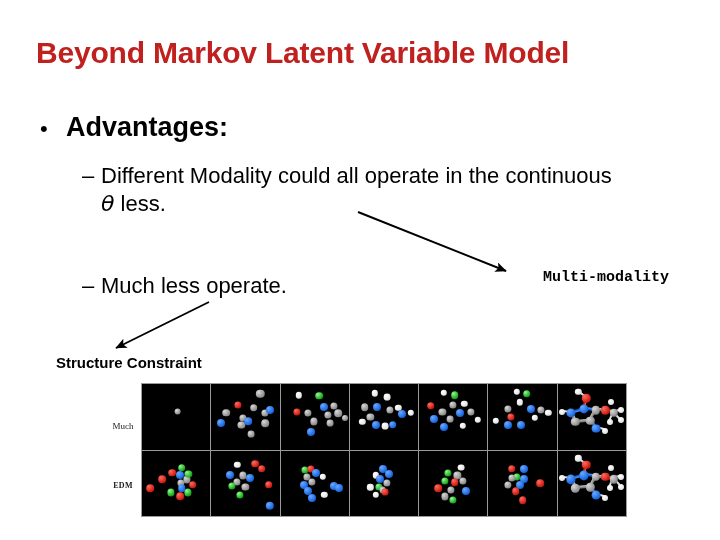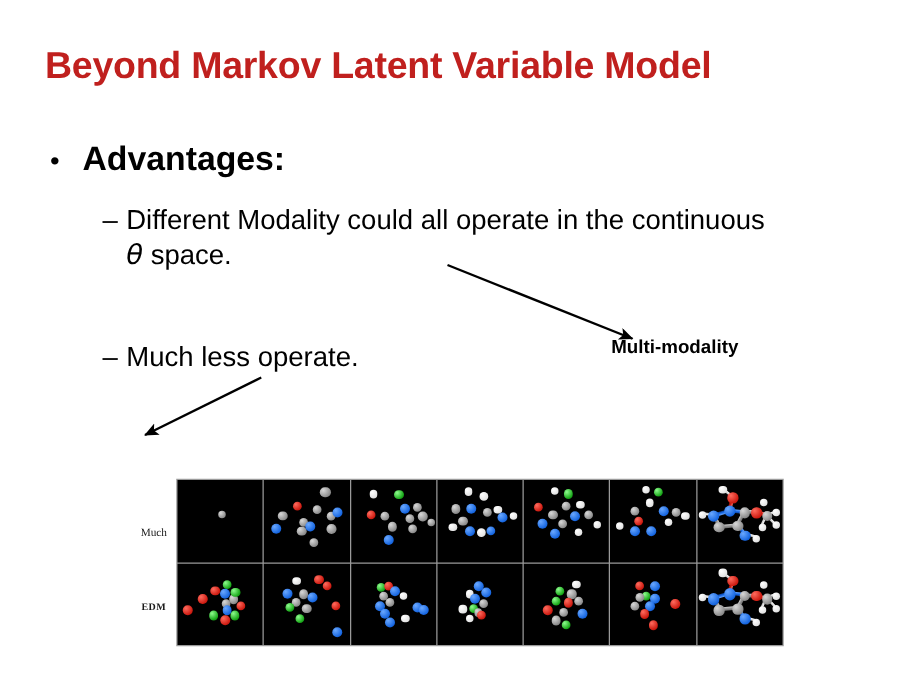--- a/index.html
+++ b/index.html
@@ -82,21 +82,21 @@
   }
 
   
   .callout {
     position: absolute;
     font-size: 15px;
     font-weight: bold;
     color: #000000;
     white-space: nowrap;
   }
-  #callout-multimodality { left: 489px; top: 269px; }
+  #callout-multimodality { left: 543px; top: 269px; font-family: Liberation Mono, monospace; }
   #callout-structure     { left: 56px;  top: 354px; }
 
   
   .arrows {
     position: absolute;
     left: 0; top: 0;
     width: 720px; height: 540px;
     pointer-events: none;
   }
 
@@ -183,29 +183,30 @@
 
   <div class="slide-title">Beyond Markov Latent Variable Model</div>
 
   <div class="bullet-l1">
     <span class="marker">•</span>
     <span class="txt">Advantages:</span>
   </div>
 
   <div class="bullet-l2" id="bullet-modality">
     <span class="marker">–</span>
-    <span class="txt"><span>Different Modality could all operate in the continuous </span><span class="theta">θ</span><span> space.</span></span>
+    <span class="txt"><span>Different Modality could all operate in the continuous </span><span class="theta">θ</span><span> less.</span></span>
   </div>
 
   <div class="bullet-l2" id="bullet-variance">
     <span class="marker">–</span>
     <span class="txt">Much less operate.</span>
   </div>
 
   <div class="callout" id="callout-multimodality">Multi-modality</div>
+  <div class="callout" id="callout-structure">Structure Constraint</div>
 
   <svg class="arrows" viewBox="0 0 720 540" xmlns="http://www.w3.org/2000/svg">
     <defs>
       <marker id="ah" markerWidth="7" markerHeight="7" refX="5.6" refY="2.6" orient="auto">
         <path d="M0,0 L6,2.6 L0,5.2 L1.4,2.6 Z" fill="#000000"></path>
       </marker>
     </defs>
     <line id="arrow-1" stroke="#000000" stroke-width="1.9" marker-end="url(#ah)" x1="358" y1="212" x2="506" y2="271"></line>
     <line id="arrow-2" stroke="#000000" stroke-width="1.9" marker-end="url(#ah)" x1="209" y1="302" x2="116" y2="348"></line>
   </svg>

